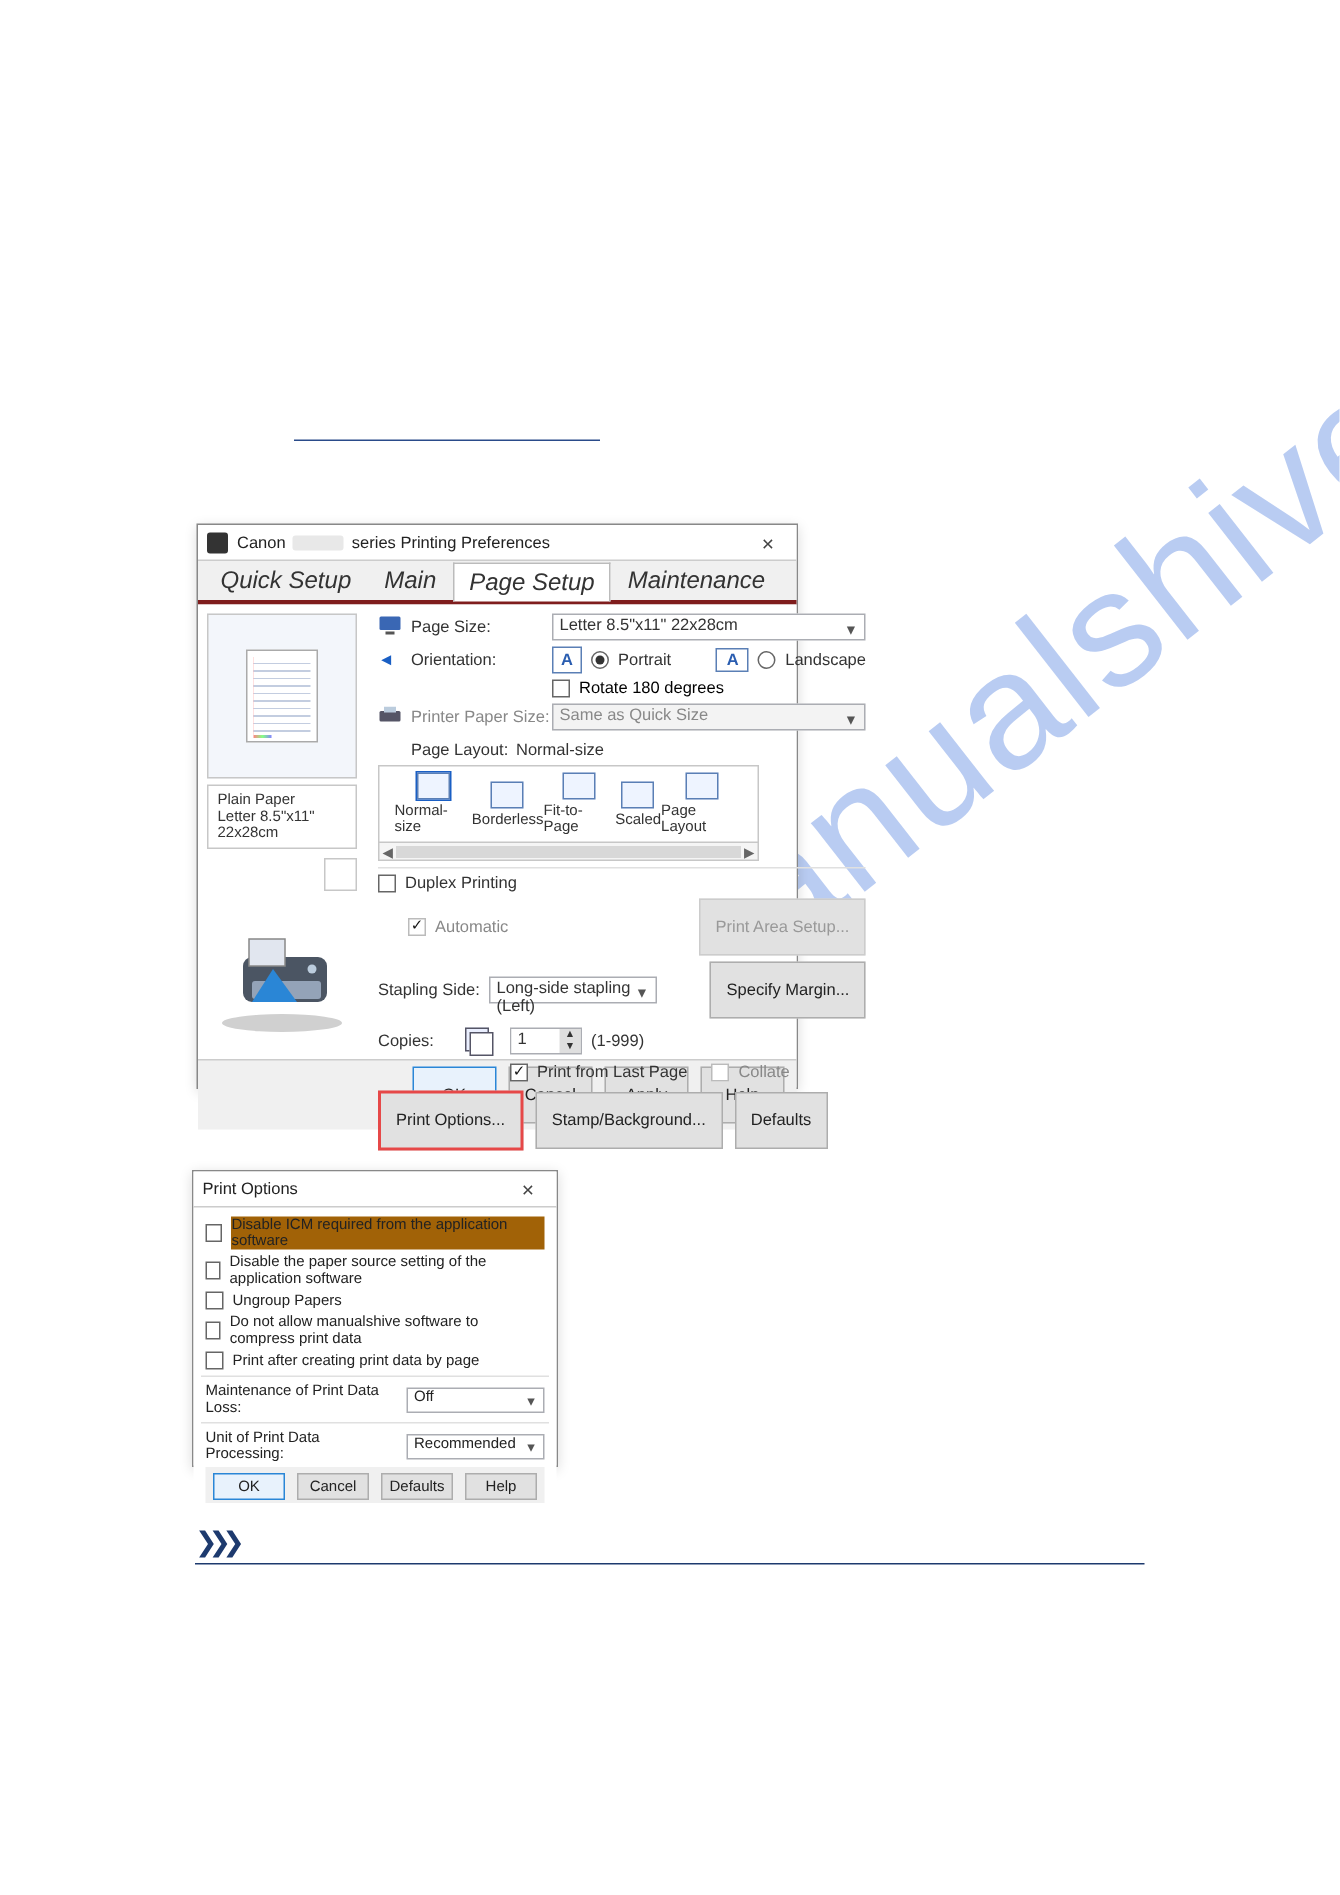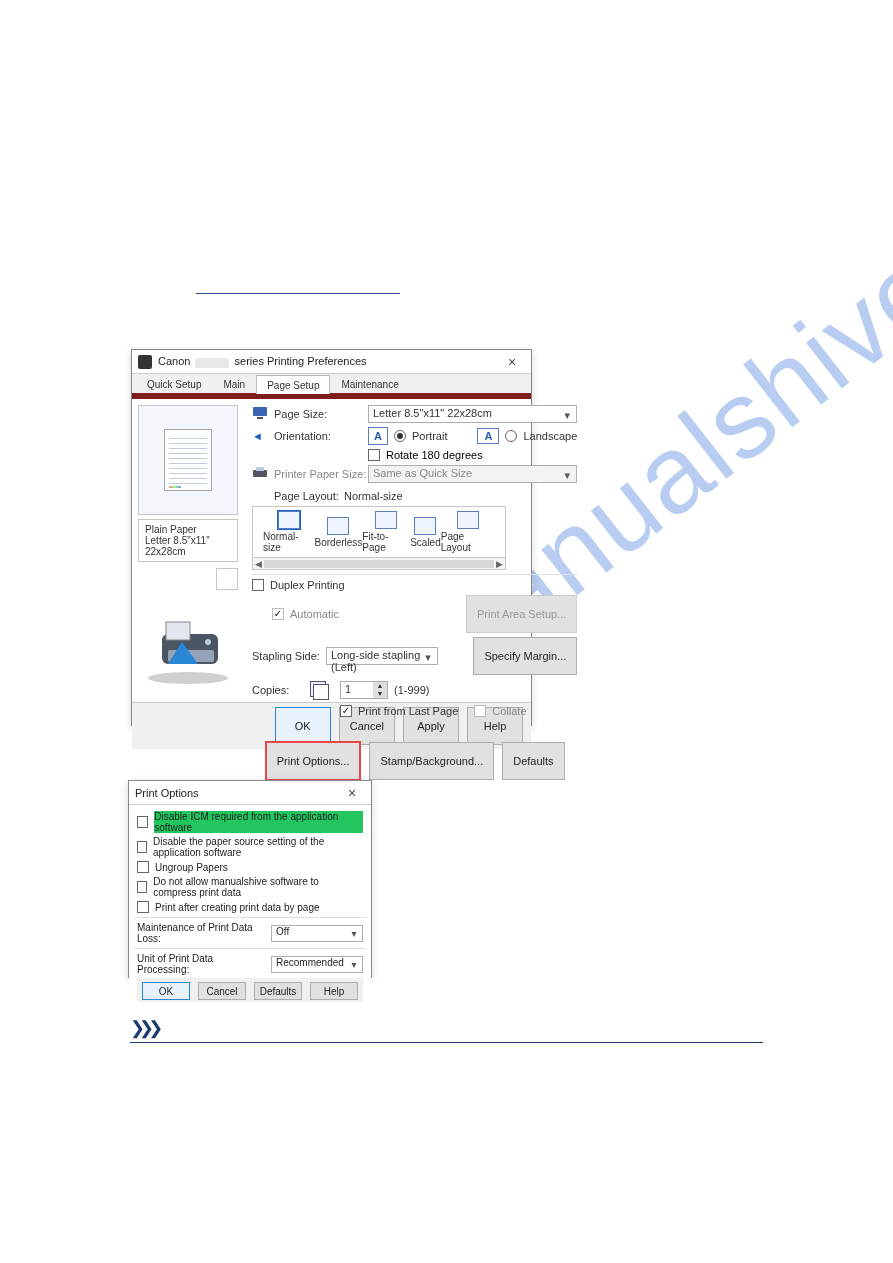--- a/index.html
+++ b/index.html
@@ -42,21 +42,21 @@
   padding: 0 6px;
   border-bottom: 1px solid #ccc;
   position: relative;
 }
 .titlebar .ticon { width: 14px; height: 14px; background: #333; border-radius: 2px; margin-right: 6px; }
 .titlebar .ttext { flex: 1; font-size: 11px; color: #222; }
 .titlebar .ttext .mask { display:inline-block; width:34px; height:10px; background:#e8e8e8; border-radius:2px; vertical-align:middle; margin: 0 2px;}
 .titlebar .close { width:26px; text-align:center; font-size:14px; color:#444; line-height:14px; }
 
 
-.tabs { display:flex; border-bottom:6px solid #7f1d1d; background:#f0f0f0; padding-left:4px; font-size:10px; }
+.tabs { display:flex; border-bottom:3px solid #7f1d1d; background:#f0f0f0; padding-left:4px; font-size:16px;font-style:italic; }
 .tabs .tab { padding: 4px 10px 3px 10px; color:#333; border:1px solid transparent; border-bottom:none; }
 .tabs .tab.active { background:#fff; border-color:#bbb; position:relative; top:1px; }
 
 .dlg-body { display:flex; background:#fff; height:303px; }
 
 
 .col-left { width:125px; padding:6px; border-right:none; }
 .preview-box { border:1px solid #c7c7c7; background:#f3f6fb; width:100%; height:110px; display:flex; align-items:center; justify-content:center; }
 .page-thumb { width:48px; height:62px; border:1px solid #aaa; background:#fff; position:relative; }
 .page-thumb::before { content:""; position:absolute; left:4px; top:4px; width:12px; height:54px; background:linear-gradient(to right, #f33, #3f3, #33f); opacity:.6; }
@@ -110,21 +110,21 @@
 .copies-icon::before { content:""; position:absolute; left:4px; top:2px; width:14px; height:14px; border:1px solid #556; background:#eaefff; }
 .copies-icon::after { content:""; position:absolute; left:7px; top:5px; width:14px; height:14px; border:1px solid #556; background:#fff; }
 
 .bottom-btns { display:flex; gap:8px; justify-content:flex-end; padding:4px 8px; border-top:1px solid #ccc; background:#f0f0f0; }
 
 
 .dlg2 { left: 128px; top: 780px; width: 244px; height: 198px; }
 .dlg2 .titlebar { background:#fff; }
 .dlg2-body { background:#fff; padding:6px 8px 4px 8px; }
 .opt-row { display:flex; align-items:center; gap:6px; font-size:10px; color:#222; margin-bottom:3px; }
-.opt-row.hl .opt-text { background:#22c55e; }
+.opt-row.hl .opt-text { background:#a16207; }
 .dlg2 .hr { margin:4px -3px; }
 .dlg2 .units-lbl { width:128px; font-size:10px; }
 .dlg2 .selectbox2 { flex:1; border:1px solid #abadb3; height:17px; font-size:10px; padding:0 14px 0 4px; background:#fff; position:relative;}
 .dlg2 .selectbox2 .caret { position:absolute; right:2px; top:1px; width:12px; height:14px; display:flex; align-items:center; justify-content:center; color:#555; }
 .dlg2 .bottom-btns { justify-content:center; gap:8px; padding:4px 0 2px 0; border-top:none; }
 .dlg2 .btn { min-width:48px; padding:1px 4px; height:18px; font-size:10px;}
 
 
 .note-chevrons {
   position:absolute; left:130px; top:1017px; font-size:18px; letter-spacing:-6px;
@@ -307,21 +307,21 @@
         <span>(1-999)</span>
       </div>
       <div class="row" style="gap:6px; margin-left:88px">
         <div class="checkbox checked"></div>
         <span>Print from Last Page</span>
         <div style="width:4px"></div>
         <div class="checkbox disabled"></div>
         <span style="color:#888">Collate</span>
       </div>
 
-      <div class="row" style="gap:8px;justify-content:center;margin-top:24px">
+      <div class="row" style="gap:8px;justify-content:flex-start;margin-top:6px">
         <div class="btn hl">Print Options...</div>
         <div class="btn">Stamp/Background...</div>
         <div class="btn">Defaults</div>
       </div>
     </div>
   </div>
 
   <div class="bottom-btns">
     <div class="btn blue" style="min-width:56px">OK</div>
     <div class="btn" style="min-width:56px">Cancel</div>

